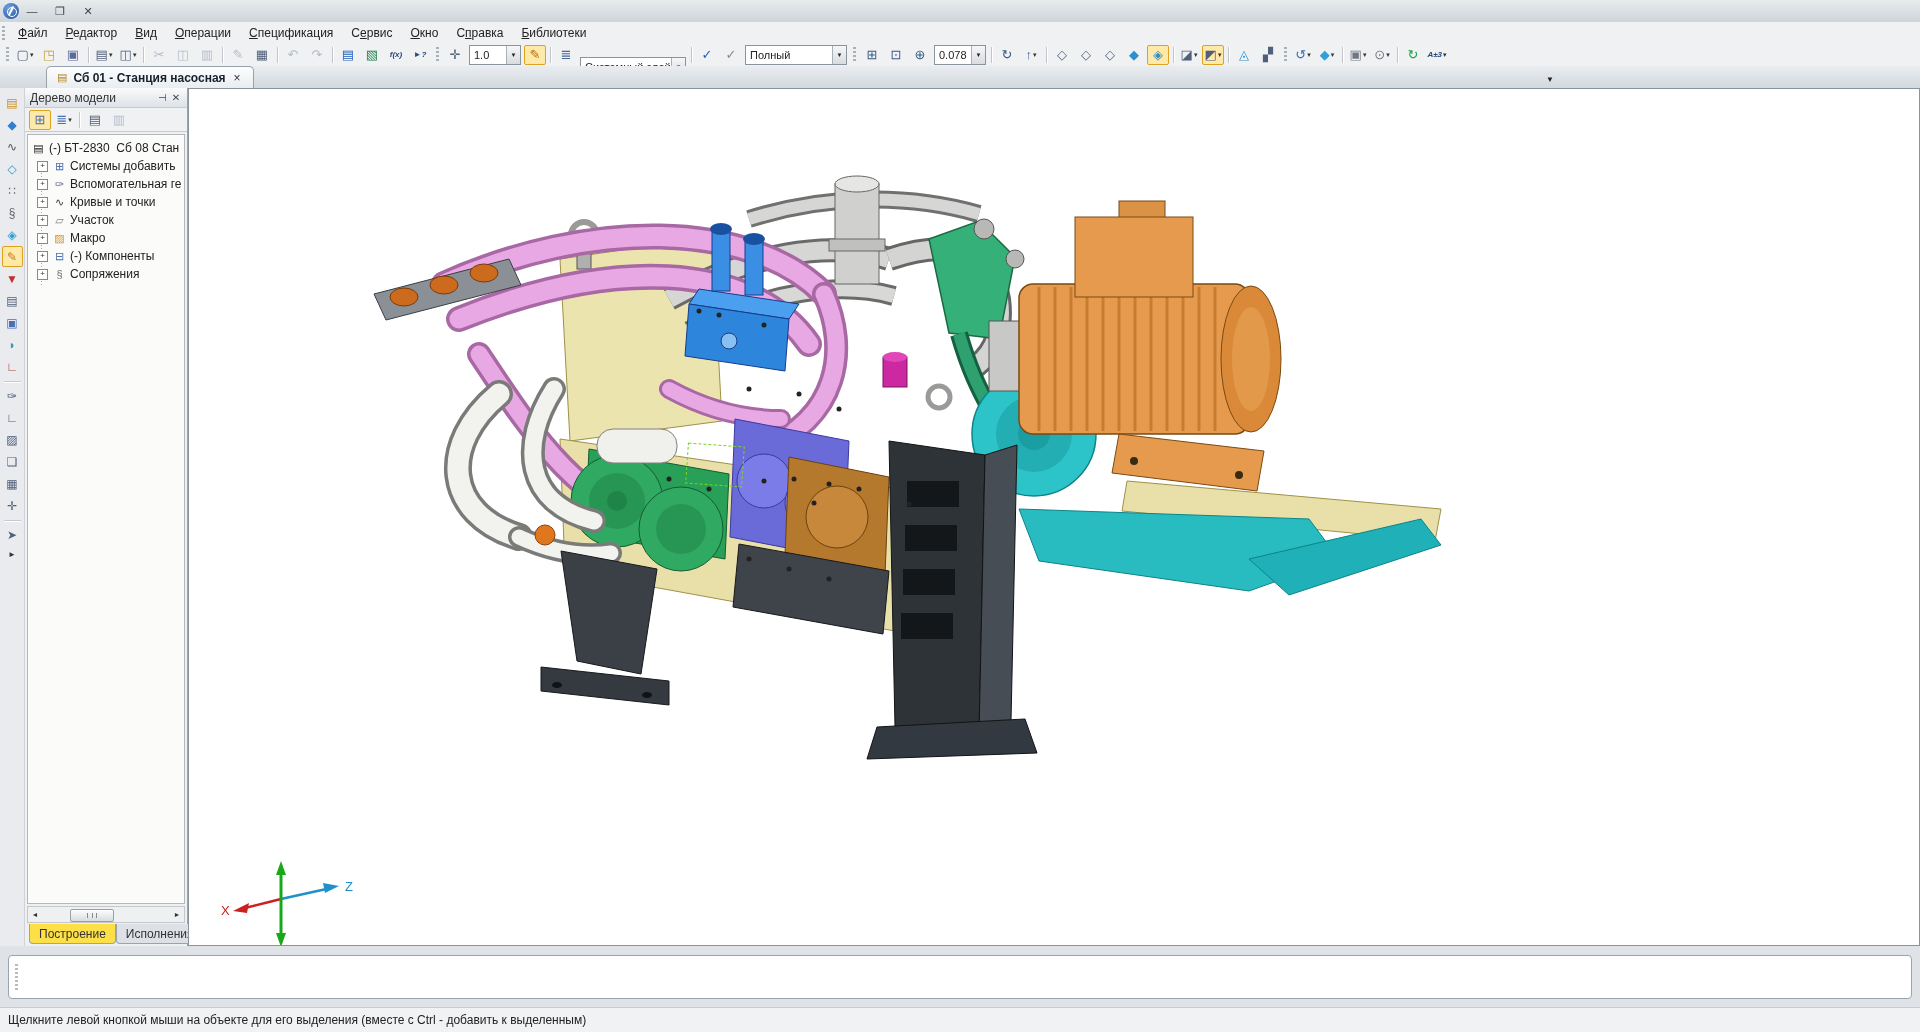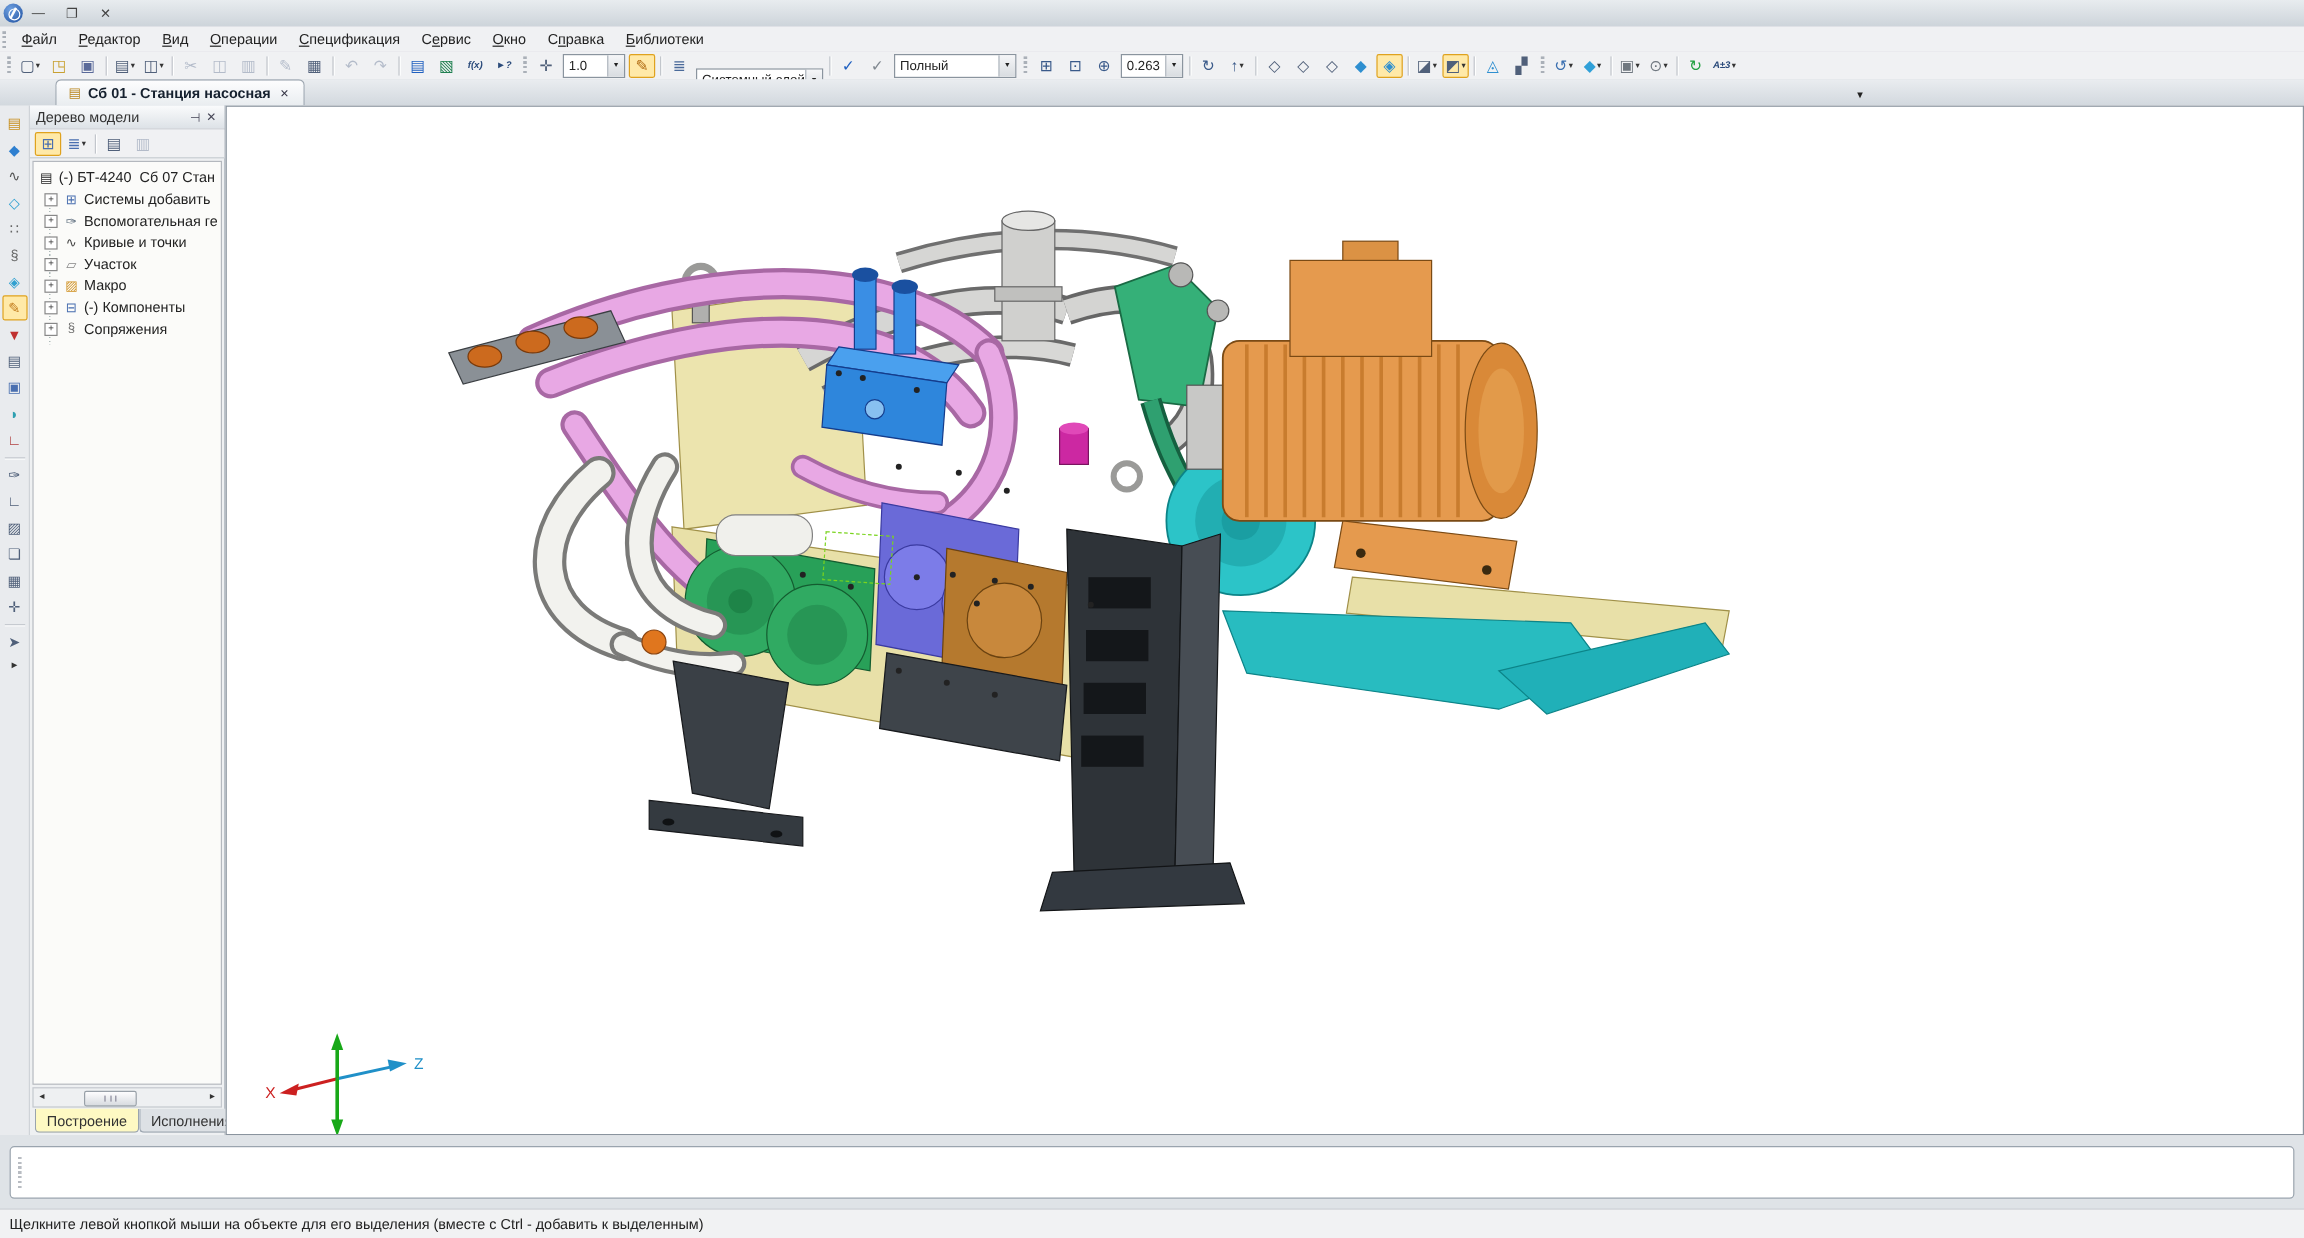--- a/index.html
+++ b/index.html
@@ -81,21 +81,21 @@
     background:#eef0f2;border:1px solid #c4c8ce;font-size:7px;color:#333}
   .sarr{width:14px;text-align:center}
   .strack{flex:1;height:11px;position:relative}
   .sthumb{position:absolute;left:22%;width:42px;height:11px;border:1px solid #98a0a8;border-radius:2px;
     background:linear-gradient(#fdfdfe,#d8dce0);display:flex;align-items:center;justify-content:center}
   .sthumb i{width:8px;height:5px;border-left:1px solid #889;border-right:1px solid #889;display:block}
   .sthumb i::after{content:"";display:block;width:0;height:5px;border-left:1px solid #889;margin:0 auto}
   .tp-tabs{height:22px;display:flex;align-items:flex-start;padding-left:4px;background:#eef0f2}
   .ttab{height:19px;padding:0 9px;font-size:12px;display:flex;align-items:center;color:#333;
     border:1px solid #9aa4ae;border-top:none;background:#dde1e5;border-radius:0 0 4px 4px}
-  .ttab.active{background:#fef9c3;position:relative;z-index:2}
+  .ttab.active{background:#fde047;position:relative;z-index:2}
   
   .viewport{position:absolute;left:188px;top:88px;width:1732px;height:858px;background:#fff;
     border:1px solid #8a949e;box-sizing:border-box;overflow:hidden}
   .viewport svg{position:absolute;left:0;top:0}
   
   .propbar{position:absolute;left:0;top:946px;right:0;height:62px;background:#dfe3e7}
   .propbox{position:absolute;left:8px;right:8px;top:9px;height:42px;background:#fff;
     border:1px solid #9aa4ae;border-radius:4px}
   .pgrip{position:absolute;left:6px;top:8px;width:3px;height:26px;
     background:repeating-linear-gradient(to bottom,#b8bcc2 0 2px,transparent 2px 4px)}
@@ -219,21 +219,21 @@
     <span class="tbtn">
       <span class="tg" style="color: rgb(58, 90, 138);">⊞</span>
     </span>
     <span class="tbtn">
       <span class="tg" style="color: rgb(58, 90, 138);">⊡</span>
     </span>
     <span class="tbtn">
       <span class="tg" style="color: rgb(58, 90, 138);">⊕</span>
     </span>
     <span class="tcombo" style="width: 50px;">
-      <span class="cv">0.263</span>
+      <span class="cv">0.078</span>
       <span class="cb">▼</span>
     </span>
     <span class="tsep"></span>
     <span class="tbtn">
       <span class="tg" style="color: rgb(58, 90, 138);">↻</span>
     </span>
     <span class="tbtn">
       <span class="tg" style="color: rgb(58, 90, 138);">↑</span>
       <span class="dd">▾</span>
     </span>
@@ -351,21 +351,21 @@
         <span class="tg" style="color: rgb(80, 96, 122);">▤</span>
       </span>
       <span class="tbtn disabled">
         <span class="tg">▥</span>
       </span>
     </div>
   <div class="tp-list">
     <div class="guide" style="height: 126px;"></div>
     <div class="trow" style="margin-top:4px">
       <span class="ticon rooticon">▤</span>
-      <span class="lbl">(-) БТ-4240  Сб 07 Стан</span>
+      <span class="lbl">(-) БТ-2830  Сб 08 Стан</span>
     </div>
   <div class="trow">
         <span class="texp">+</span>
         <span class="ticon" style="color: rgb(74, 111, 176);">⊞</span>
         <span class="lbl">Системы добавить</span>
       </div>
       <div class="trow">
         <span class="texp">+</span>
         <span class="ticon" style="color: rgb(96, 112, 128);">✑</span>
         <span class="lbl">Вспомогательная ге</span>

